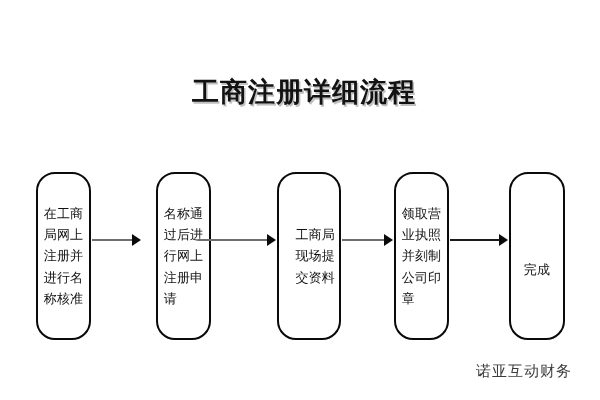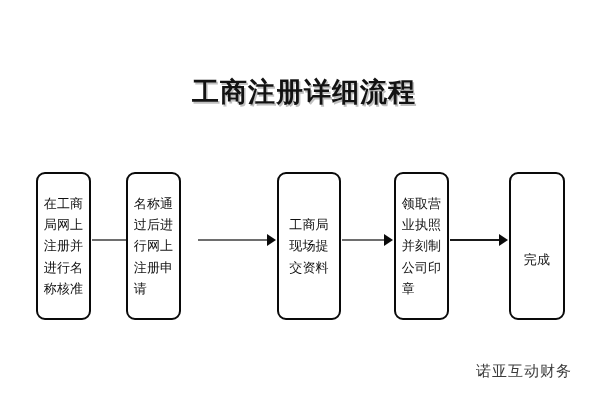--- a/index.html
+++ b/index.html
@@ -42,24 +42,24 @@
     position: absolute;
     left: 0;
     top: 172px;
     width: 600px;
     height: 138px;
   }
 
   .flow-node {
     position: absolute;
     top: 0;
-    height: 148px;
+    height: 168px;
     box-sizing: border-box;
     border: 2px solid #0a0a0a;
-    border-radius: 9px;
+    border-radius: 19px;
     background: #ffffff;
     display: flex;
     align-items: center;
     justify-content: center;
   }
 
   .node-label {
     font-size: 13px;
     line-height: 1.62;
     color: #111111;
@@ -69,22 +69,22 @@
     padding: 0 4px;
   }
 
   .node-label.center {
     text-align: center;
     margin-top: 28px;
   }
 
   
   .node-1 { left: 36px;  width: 55px; }
-  .node-2 { left: 126px; width: 55px; }
-  .node-3 { left: 277px; width: 64px; }
+  .node-2 { left: 156px; width: 55px; }
+  .node-3 { left: 277px; width: 64px; justify-content: flex-end; }
   .node-4 { left: 394px; width: 55px; }
   .node-5 { left: 509px; width: 56px; }
 
   
   .arrow {
     position: absolute;
     height: 12px;
     top: 62px;
   }
   .arrow .shaft {

